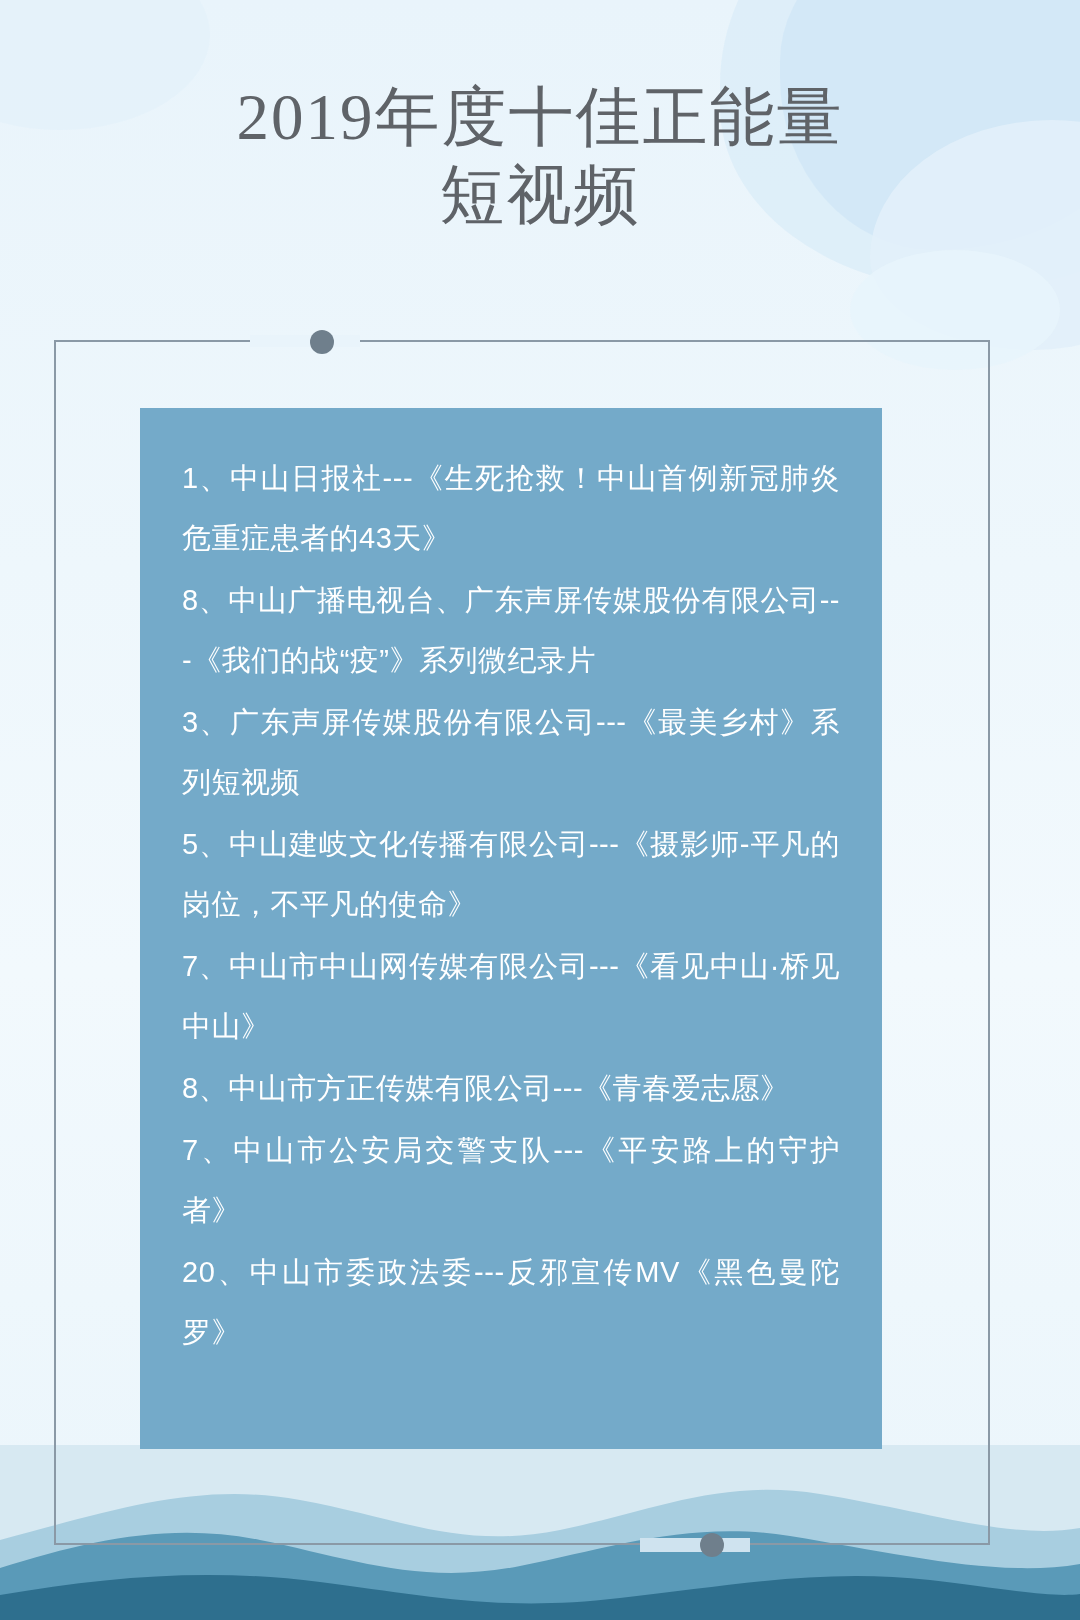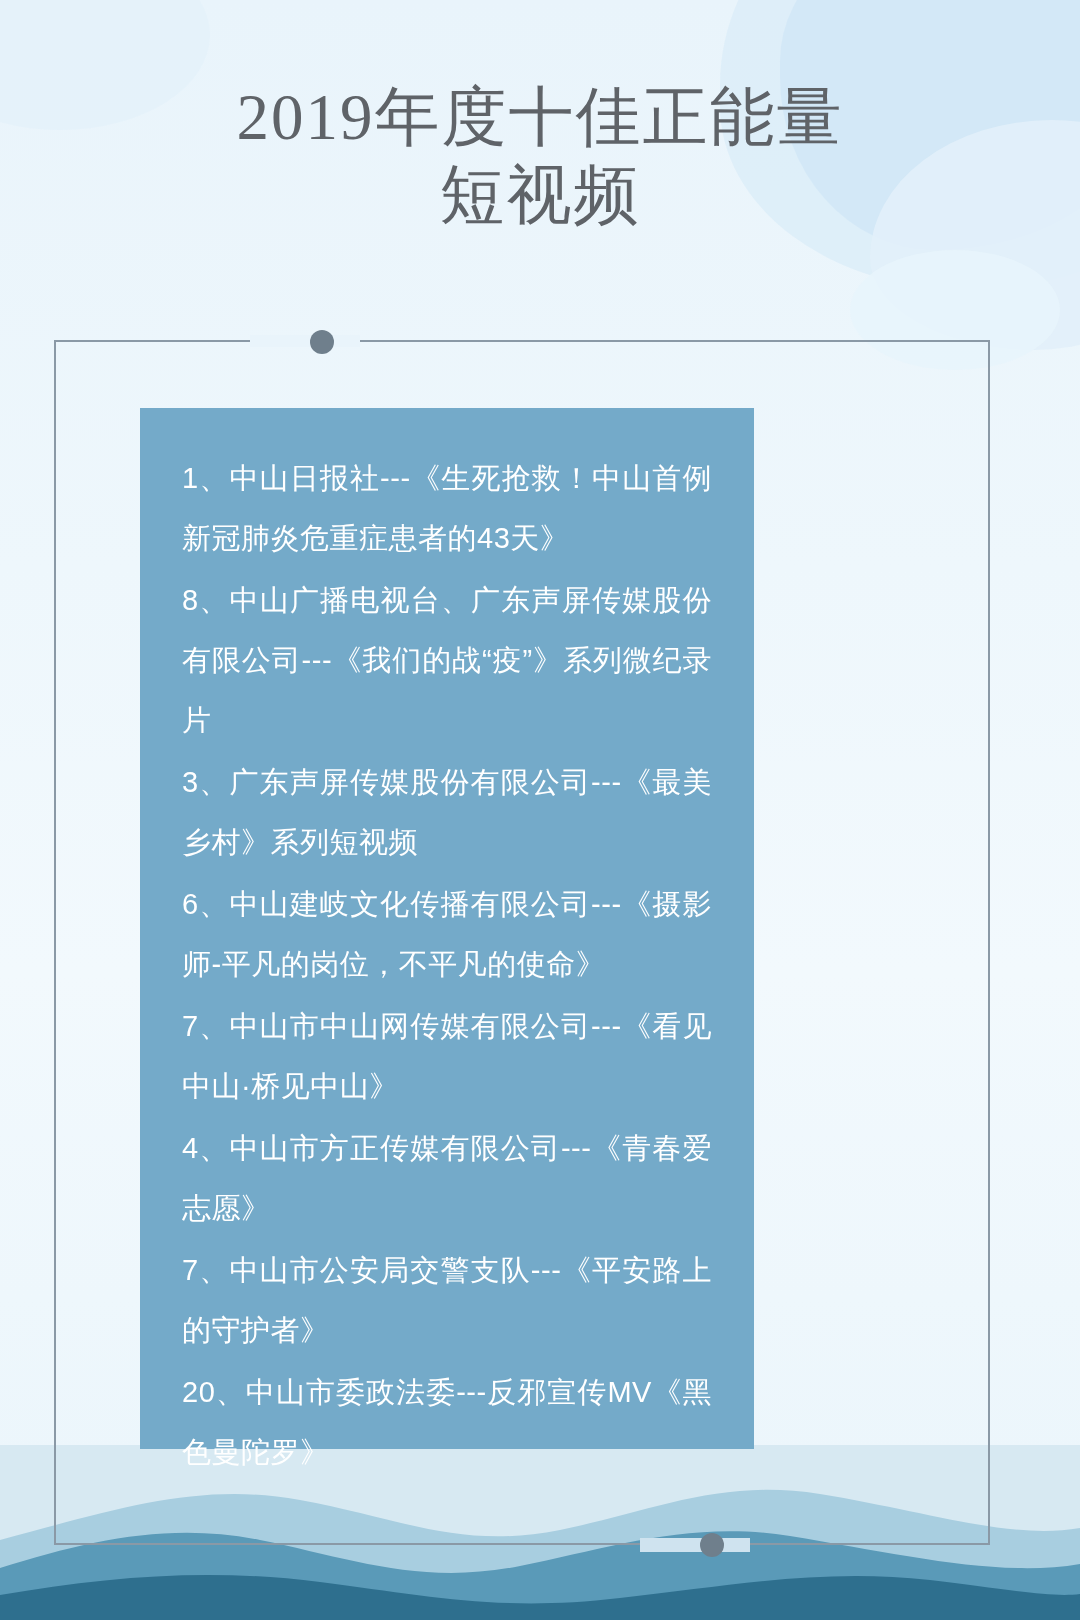--- a/index.html
+++ b/index.html
@@ -131,21 +131,21 @@
     z-index: 6;
   }
   .dot-top { left: 310px; top: 330px; }
   .dot-bottom { left: 700px; top: 1533px; }
 
   
   .card {
     position: absolute;
     left: 140px;
     top: 408px;
-    width: 614px;
+    width: 742px;
     height: 1041px;
     background: #74aac9;
     z-index: 7;
     box-sizing: border-box;
     padding: 40px 42px;
   }
   .card-list {
     margin: 0;
     padding: 0;
     list-style: none;
@@ -199,23 +199,23 @@
   <div class="frame-gap-top"></div>
   <div class="frame-gap-bottom"></div>
   <div class="dot dot-top"></div>
   <div class="dot dot-bottom"></div>
 
   <div class="card">
     <ul class="card-list">
       <li class="card-item">1、中山日报社---《生死抢救！中山首例新冠肺炎危重症患者的43天》</li>
       <li class="card-item">8、中山广播电视台、广东声屏传媒股份有限公司---《我们的战“疫”》系列微纪录片</li>
       <li class="card-item">3、广东声屏传媒股份有限公司---《最美乡村》系列短视频</li>
-      <li class="card-item">6、中山建岐文化传播有限公司---《摄影师-平凡的岗位，不平凡的使命》</li>
+      <li class="card-item">5、中山建岐文化传播有限公司---《摄影师-平凡的岗位，不平凡的使命》</li>
       <li class="card-item">7、中山市中山网传媒有限公司---《看见中山·桥见中山》</li>
-      <li class="card-item">4、中山市方正传媒有限公司---《青春爱志愿》</li>
+      <li class="card-item">8、中山市方正传媒有限公司---《青春爱志愿》</li>
       <li class="card-item">7、中山市公安局交警支队---《平安路上的守护者》</li>
       <li class="card-item">20、中山市委政法委---反邪宣传MV《黑色曼陀罗》</li>
     </ul>
   </div>
 
   <div class="footer-band"></div>
   <svg class="mountains" viewBox="0 0 1080 230" preserveAspectRatio="none">
     <path d="M0,150 C120,118 200,92 300,110 C400,128 460,160 560,140 C650,122 720,88 820,104 C930,122 1010,150 1080,138 L1080,230 L0,230 Z" fill="#a8cee0"></path>
     <path d="M0,178 C90,150 170,132 260,150 C350,168 420,196 520,176 C610,158 690,130 790,146 C900,164 1000,188 1080,174 L1080,230 L0,230 Z" fill="#5a9ab8"></path>
     <path d="M0,205 C110,186 210,178 320,192 C430,206 500,222 620,208 C730,196 820,178 930,190 C1000,198 1050,208 1080,204 L1080,230 L0,230 Z" fill="#2e6f8e"></path>

